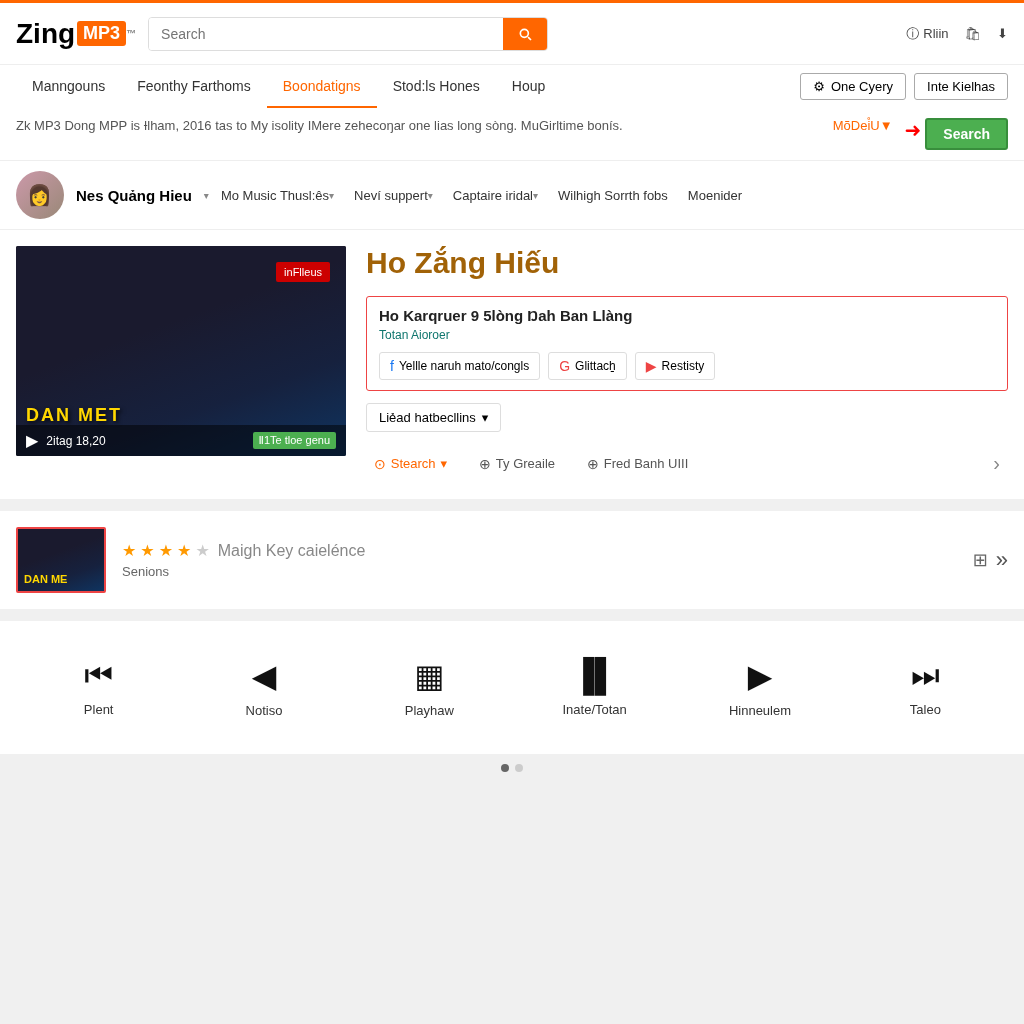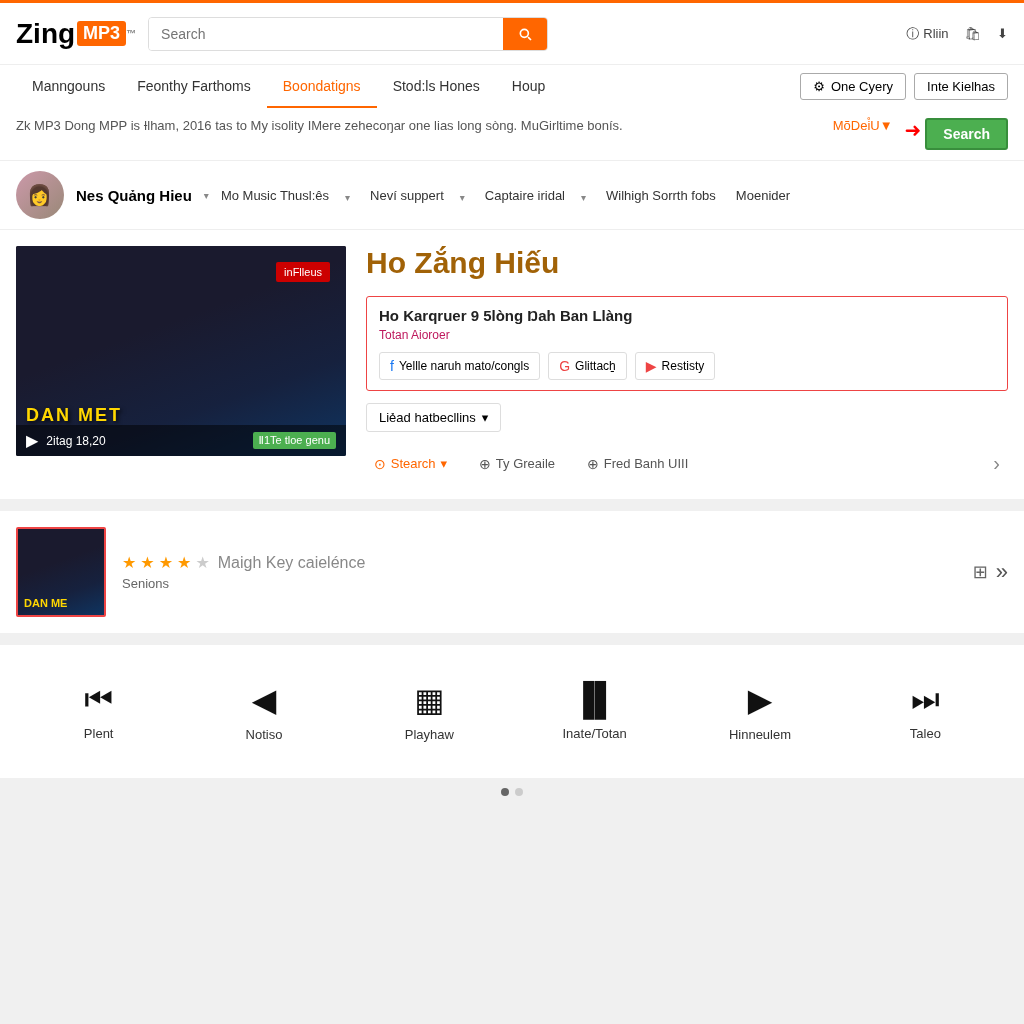--- a/index.html
+++ b/index.html
@@ -154,22 +154,22 @@
       overflow: hidden;
     }
     .artist-name {
       font-weight: bold;
       font-size: 15px;
       cursor: pointer;
     }
     .artist-menu { display: flex; align-items: center; gap: 20px; }
     .artist-menu-item {
       display: flex;
-      align-items: flex-end;
-      gap: 16px;
+      align-items: center;
+      gap: 0;
       cursor: pointer;
       color: #333;
       font-size: 13px;
     }
     .chevron { font-size: 10px; color: #888; }
 
     
     .featured-section {
       background: #fff;
       padding: 0 16px 16px;
@@ -204,21 +204,21 @@
     .play-btn-small { font-size: 16px; }
     .video-info { flex: 1; }
     .song-title { font-size: 30px; font-weight: bold; color: #a16207; margin-bottom: 16px; }
     .song-featured-box {
       border: 1.5px solid #e44;
       border-radius: 3px;
       padding: 10px 12px;
       margin-bottom: 12px;
     }
     .song-featured-title { font-size: 15px; font-weight: bold; color: #222; margin-bottom: 4px; }
-    .song-featured-sub { font-size: 12px; color: #be185d; margin-bottom: 10px; }
+    .song-featured-sub { font-size: 12px; color: #0f766e; margin-bottom: 10px; }
     .song-links { display: flex; gap: 8px; }
     .song-link-btn {
       display: flex;
       align-items: center;
       gap: 5px;
       border: 1px solid #ddd;
       border-radius: 3px;
       padding: 5px 10px;
       font-size: 12px;
       cursor: pointer;
@@ -266,21 +266,21 @@
     .bottom-section {
       background: #fff;
       padding: 16px;
       margin: 0 0 12px;
       display: flex;
       align-items: center;
       gap: 16px;
     }
     .bottom-thumb {
       width: 90px;
-      height: 90px;
+      height: 66px;
       background: #e5e5e5;
       border: 2px solid #e44;
       flex-shrink: 0;
       border-radius: 2px;
       overflow: hidden;
     }
     .bottom-info { flex: 1; }
     .bottom-title { font-size: 18px; font-weight: bold; color: #222; margin-bottom: 6px; }
     .bottom-stars { color: #f90; font-size: 16px; display: flex; align-items: center; gap: 4px; margin-bottom: 4px; }
     .bottom-sub { font-size: 13px; color: #666; }

